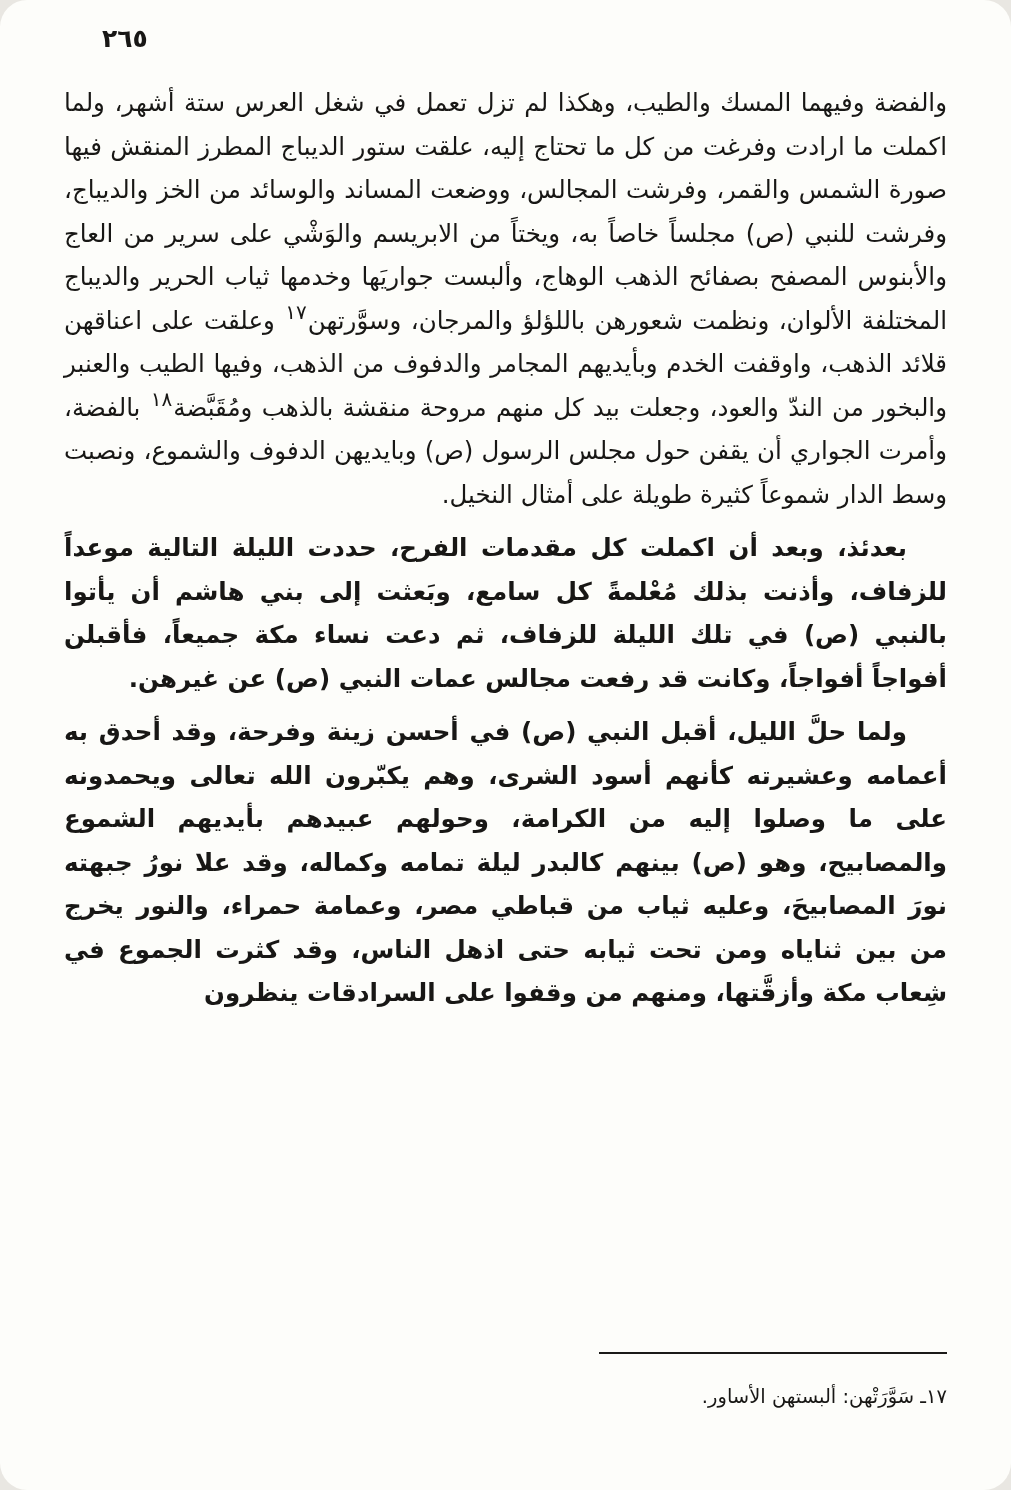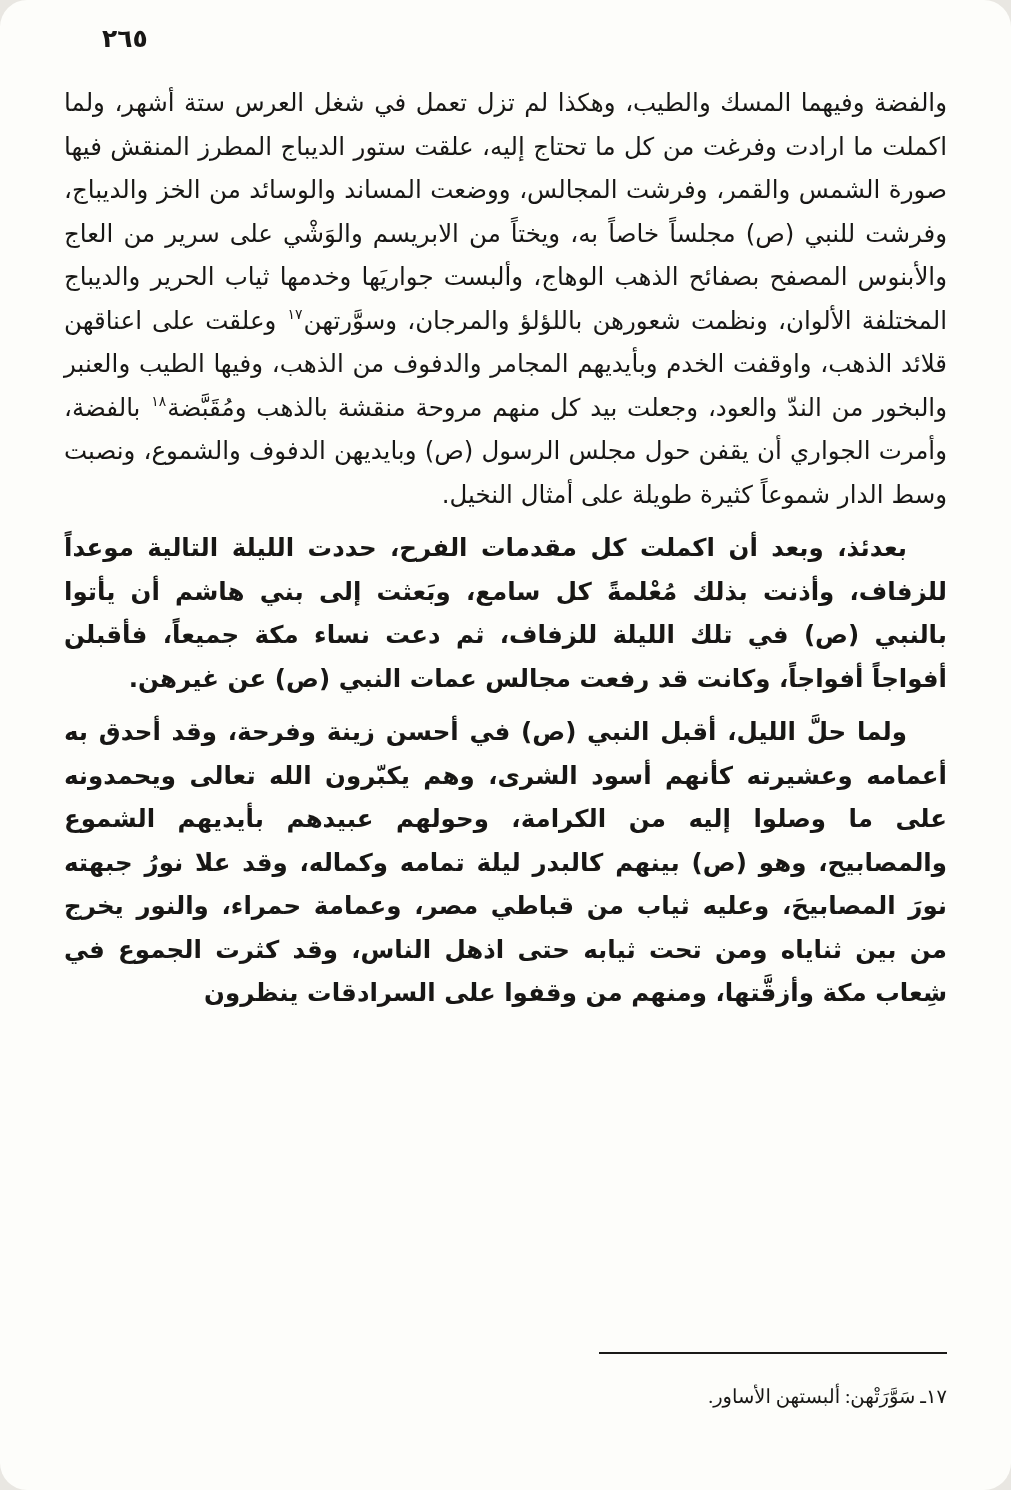--- a/index.html
+++ b/index.html
@@ -35,21 +35,21 @@
     text-align: justify;
   }
   .para {
     margin: 0 0 10px 0;
   }
   .para.indent {
     text-indent: 40px;
     font-weight: bold;
   }
   .fn-ref {
-    font-size: 14px;
+    font-size: 20px;
     vertical-align: super;
     line-height: 0;
     margin: 0 1px;
   }
   .footnotes {
     position: absolute;
     right: 64px;
     left: 64px;
     bottom: 72px;
     text-align: right;
@@ -57,21 +57,20 @@
   .fn-rule {
     width: 348px;
     height: 2px;
     background: #1b1a18;
     margin-bottom: 22px;
   }
   .footnote {
     font-size: 19.5px;
     line-height: 42px;
     text-align: right;
-    font-family: Liberation Serif, serif;
   }
 </style>
 </head>
 <body>
 
 <div class="page">
 
   <div class="page-number">٢٦٥</div>
 
   <div class="body-text">

